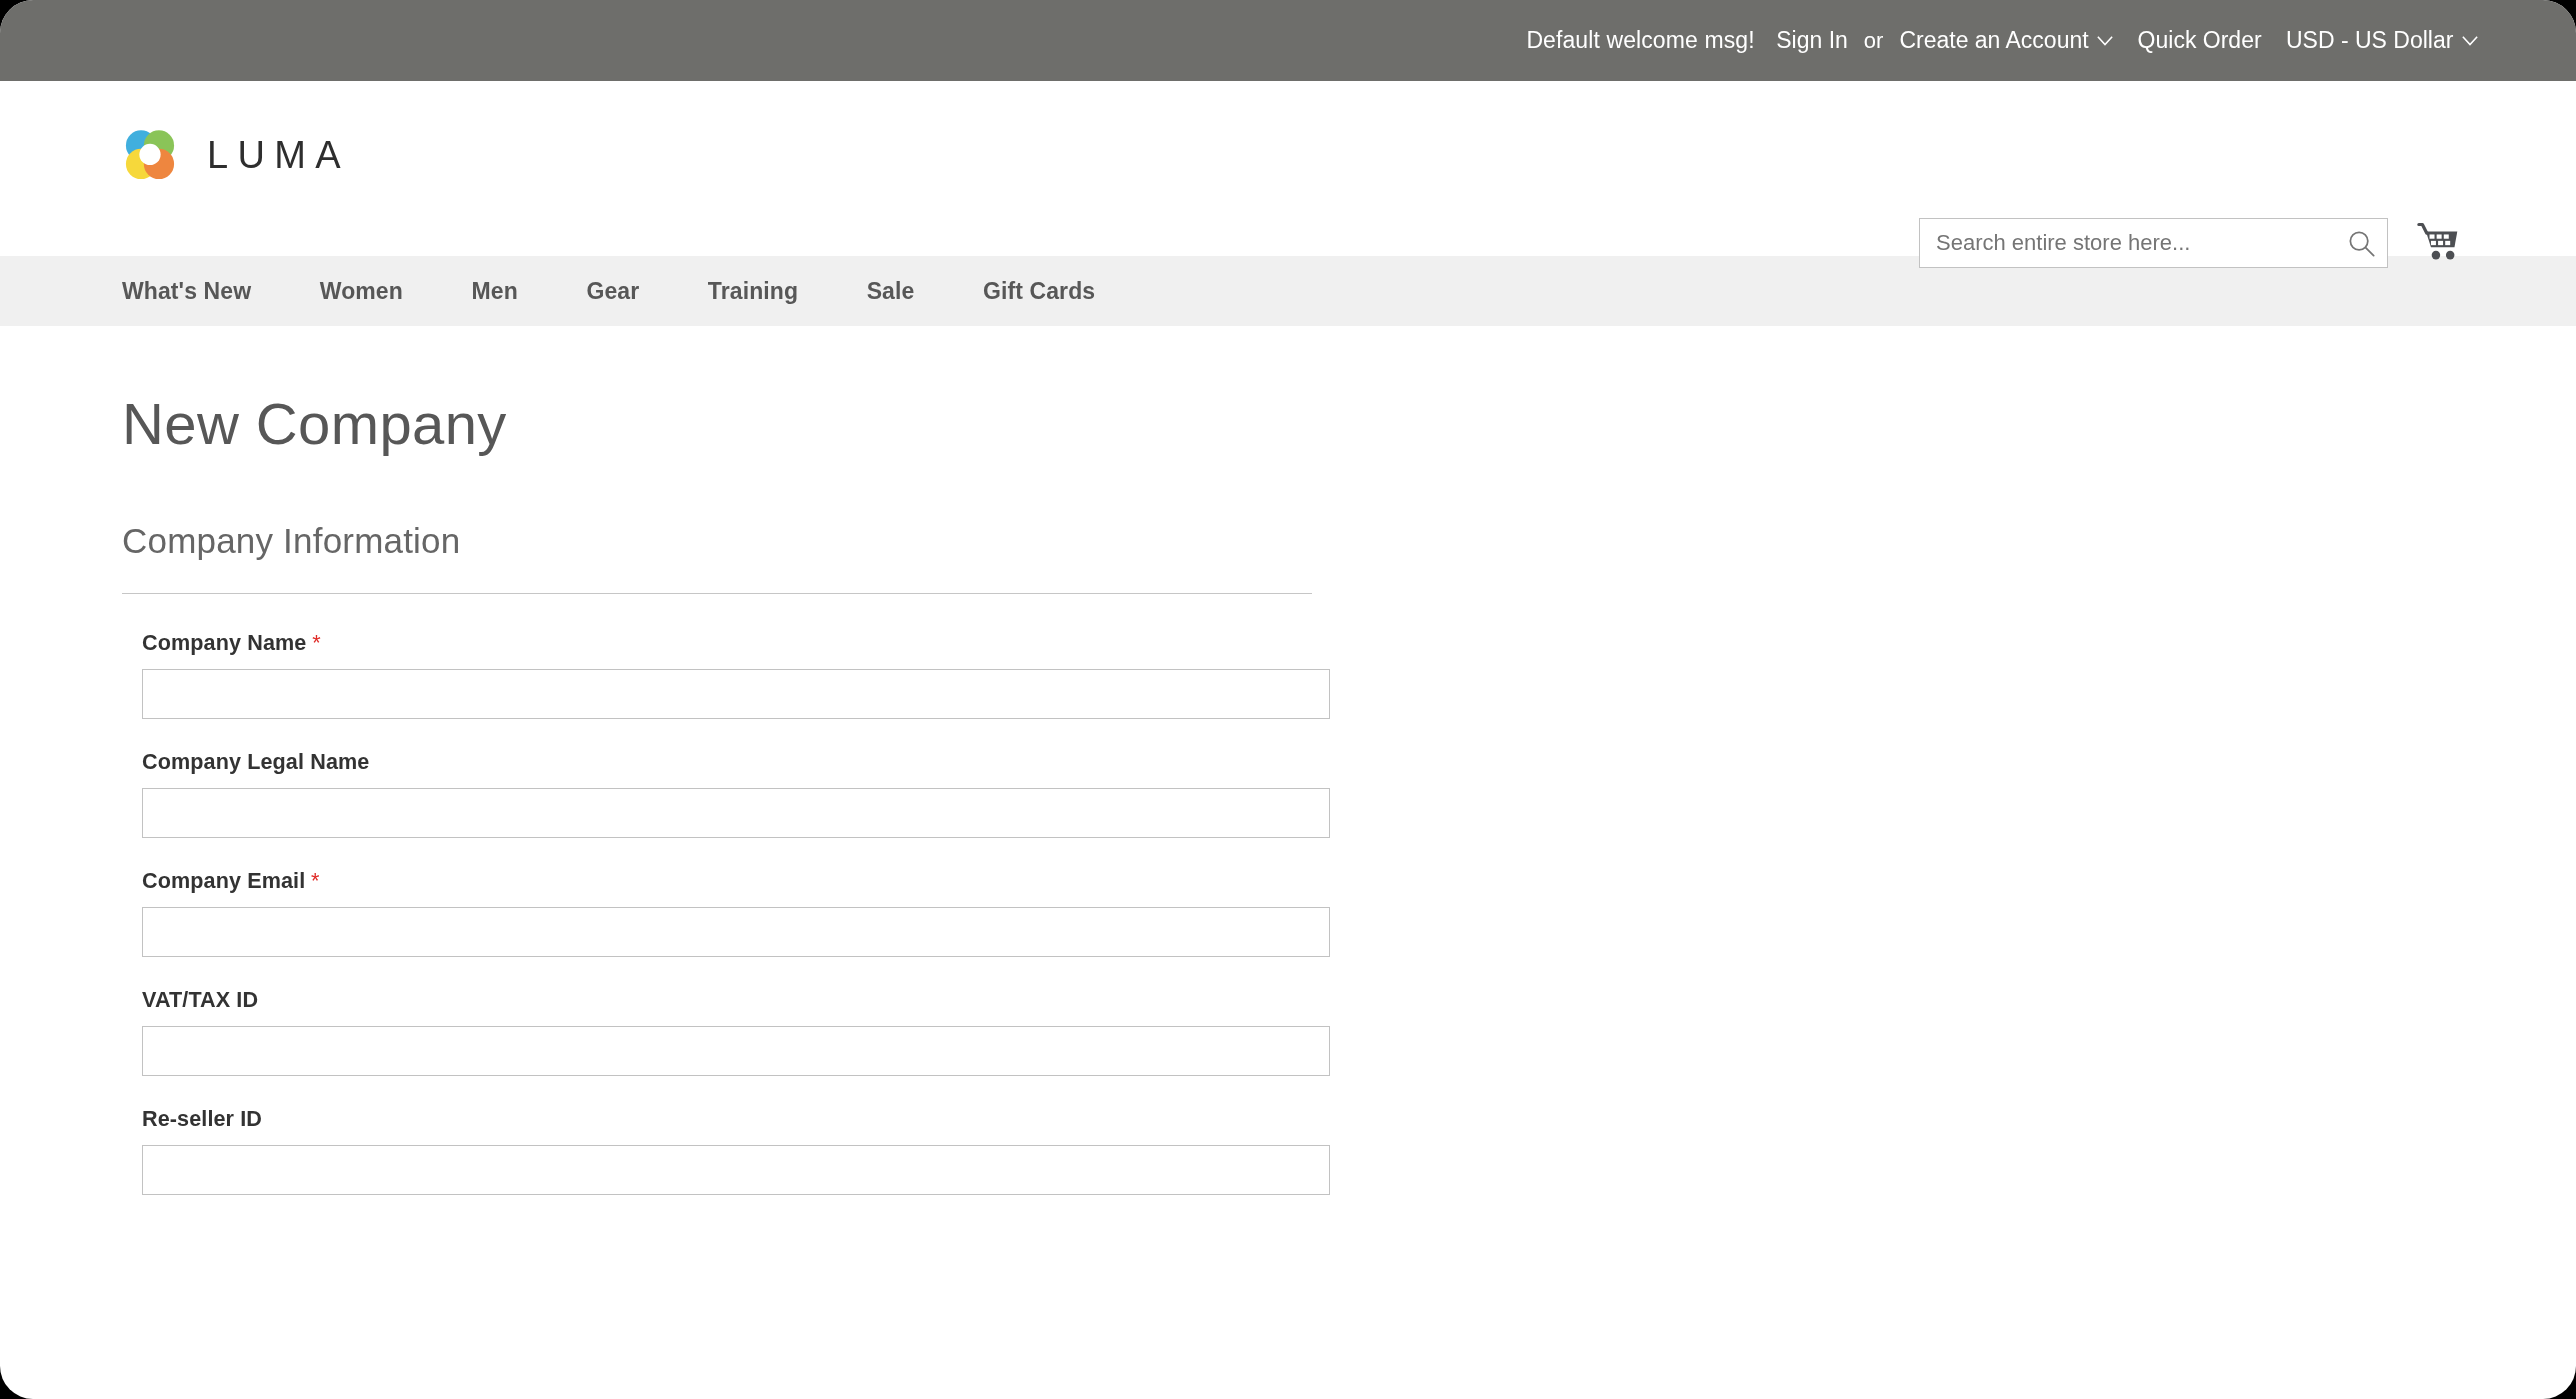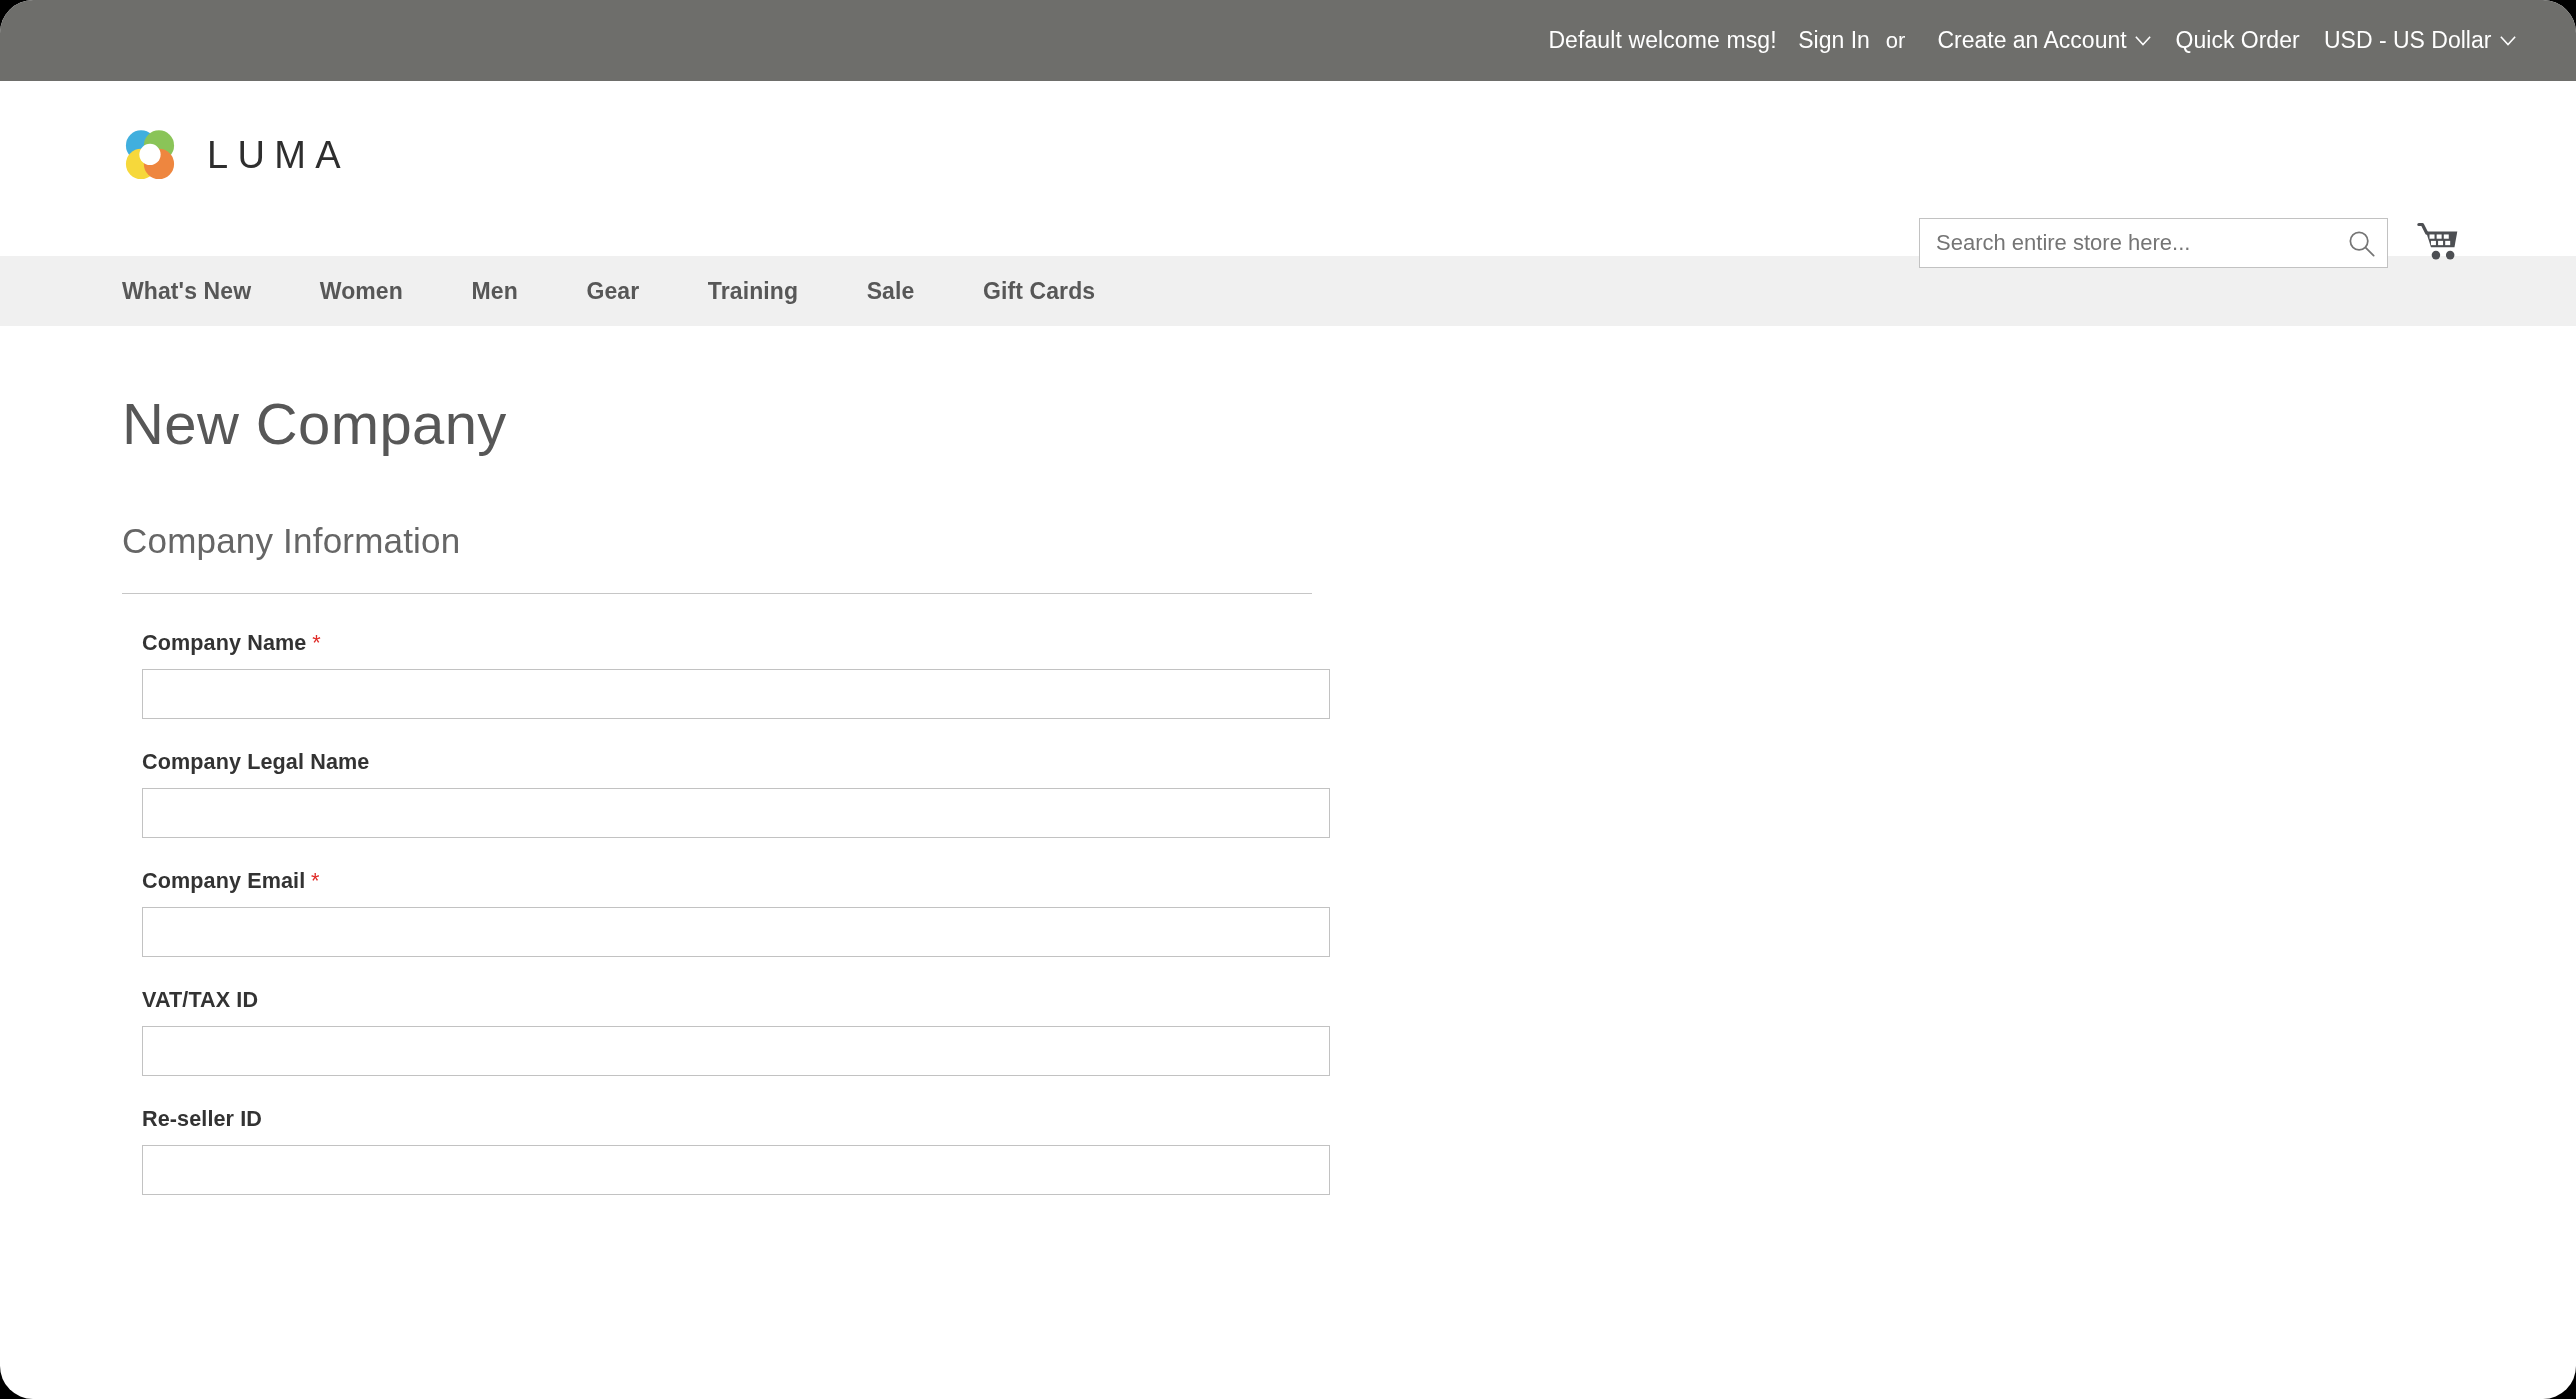--- a/index.html
+++ b/index.html
@@ -23,21 +23,21 @@
     overflow: hidden;
   }
 
   
   .panel-top {
     height: 81px;
     background: #6e6e6b;
     display: flex;
     align-items: center;
     justify-content: flex-end;
-    padding-right: 60px;
+    padding-right: 98px;
     position: relative;
   }
   .panel-links {
     display: flex;
     align-items: center;
     gap: 0;
     font-size: 23px;
     color: #ffffff;
   }
   .panel-links .welcome-msg {
@@ -48,21 +48,21 @@
   }
   .panel-links a,
   .panel-links .plain {
     color: #ffffff;
     text-decoration: none;
     font-size: 23px;
     white-space: nowrap;
   }
   .panel-links .sign-in { margin-right: 16px; }
   .panel-links .or-text { margin-right: 16px; font-size: 22px; text-align: right; }
-  .panel-links .create-account { margin-right: 24.4px; margin-left: 16px; }
+  .panel-links .create-account { margin-right: 24.4px; }
   .panel-links .quick-order { margin-right: 24.4px; }
   .caret {
     display: inline-block;
     margin-left: 8.6px;
     position: relative;
     top: -2.2px;
   }
   .caret svg { display: block; }
 
   

